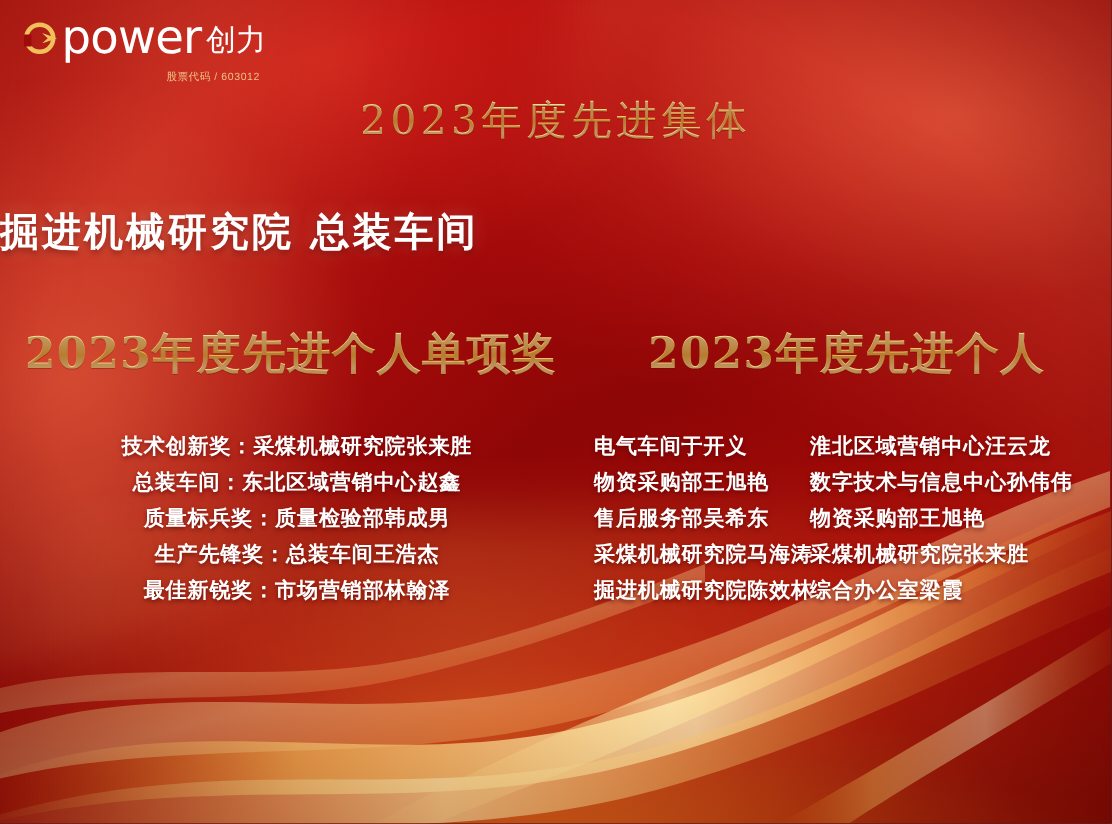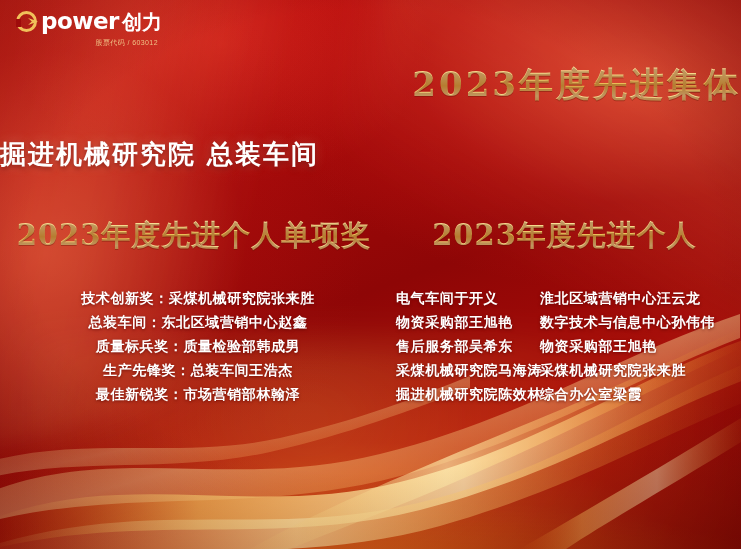--- a/index.html
+++ b/index.html
@@ -82,25 +82,25 @@
     clip-path: polygon(0 0, 100% 50%, 0 100%, 38% 50%);
   }
   .logo-mark::before {
     content: "";
     position: absolute; left: -3px; top: 5px;
     width: 5px; height: 8px;
     background: #9e0b0b;
   }
   .logo-word {
     font-family: "DejaVu Sans", sans-serif;
-    font-size: 23px; font-weight: 700; letter-spacing: -.5px;
+    font-size: 31px; font-weight: 400; letter-spacing: -.5px;
     color: #fff; line-height: 1;
   }
   .logo-cn {
-    font-size: 20px; font-weight: 700; color: #fff; line-height: 1;
+    font-size: 20px; font-weight: 400; color: #fff; line-height: 1;
     margin-left: 1px;
     font-family: "DejaVu Sans", sans-serif;
   }
   .logo-sub {
     margin-top: 5px;
     text-align: right;
     font-size: 7px;
     letter-spacing: .4px;
     color: #f3cf8f;
     opacity: .92;
@@ -114,23 +114,23 @@
     background-image: linear-gradient(180deg, #fbeab0 0%, #f6d784 28%, #e8b54a 52%, #f7dc95 74%, #d99b30 100%);
     -webkit-background-clip: text;
     background-clip: text;
     color: #f0c567;
     -webkit-text-fill-color: transparent;
     text-shadow: 0 1px 0 rgba(90,20,0,.35);
   }
 
   .title-main {
     position: absolute; left: 0; right: 0; top: 62px;
-    text-align: right;
-    font-family: "DejaVu Serif", "Liberation Serif", serif;
-    font-size: 34px; font-weight: 700;
+    text-align: center;
+    font-family: "DejaVu Serif", "Liberation Serif", serif;
+    font-size: 27px; font-weight: 400;
     letter-spacing: 3px;
   }
 
   .title-sub {
     position: absolute; left: 0; right: 0; top: 137px;
     text-align: left;
     font-family: "DejaVu Serif", "Liberation Serif", serif;
     font-size: 26px; font-weight: 700;
     letter-spacing: 2px;
     color: #ffffff;

